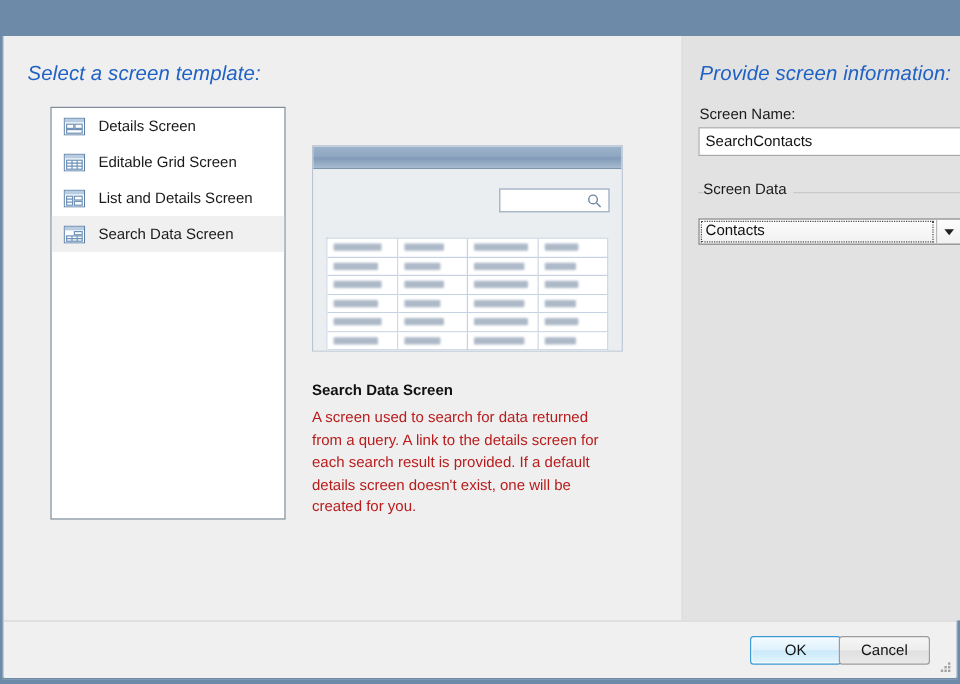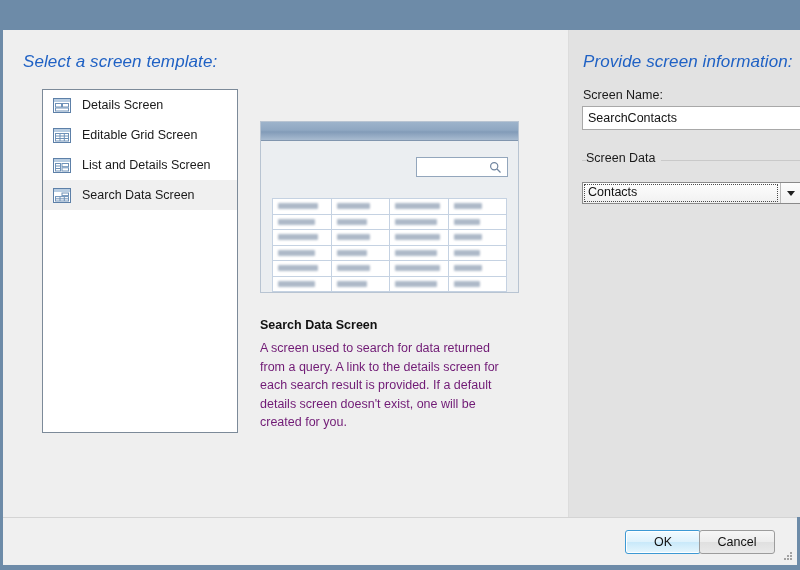--- a/index.html
+++ b/index.html
@@ -117,21 +117,21 @@
     position:absolute;left:5px;top:4px;height:6px;
     background:#8f9fb4;opacity:.72;filter:blur(.9px);border-radius:1px;
   }
   
   .desc-title{
     position:absolute;left:257px;top:288px;
     font-size:12.5px;font-weight:bold;color:#111;
   }
   .desc-body{
     position:absolute;left:257px;top:309px;width:256px;
-    font-size:12.5px;color:#701a75;line-height:18.6px;
+    font-size:12.5px;color:#b91c1c;line-height:18.6px;
   }
   
   .fld-label{
     position:absolute;left:14px;top:58px;font-size:12.5px;color:#1a1a1a;
   }
   .txtinput{
     position:absolute;left:13px;top:76px;width:220px;height:24px;
     background:#fff;border:1px solid #a8a8a8;box-sizing:border-box;
     font-family:"Liberation Sans",sans-serif;font-size:12.5px;color:#111;
     padding:0 5px;line-height:22px;

